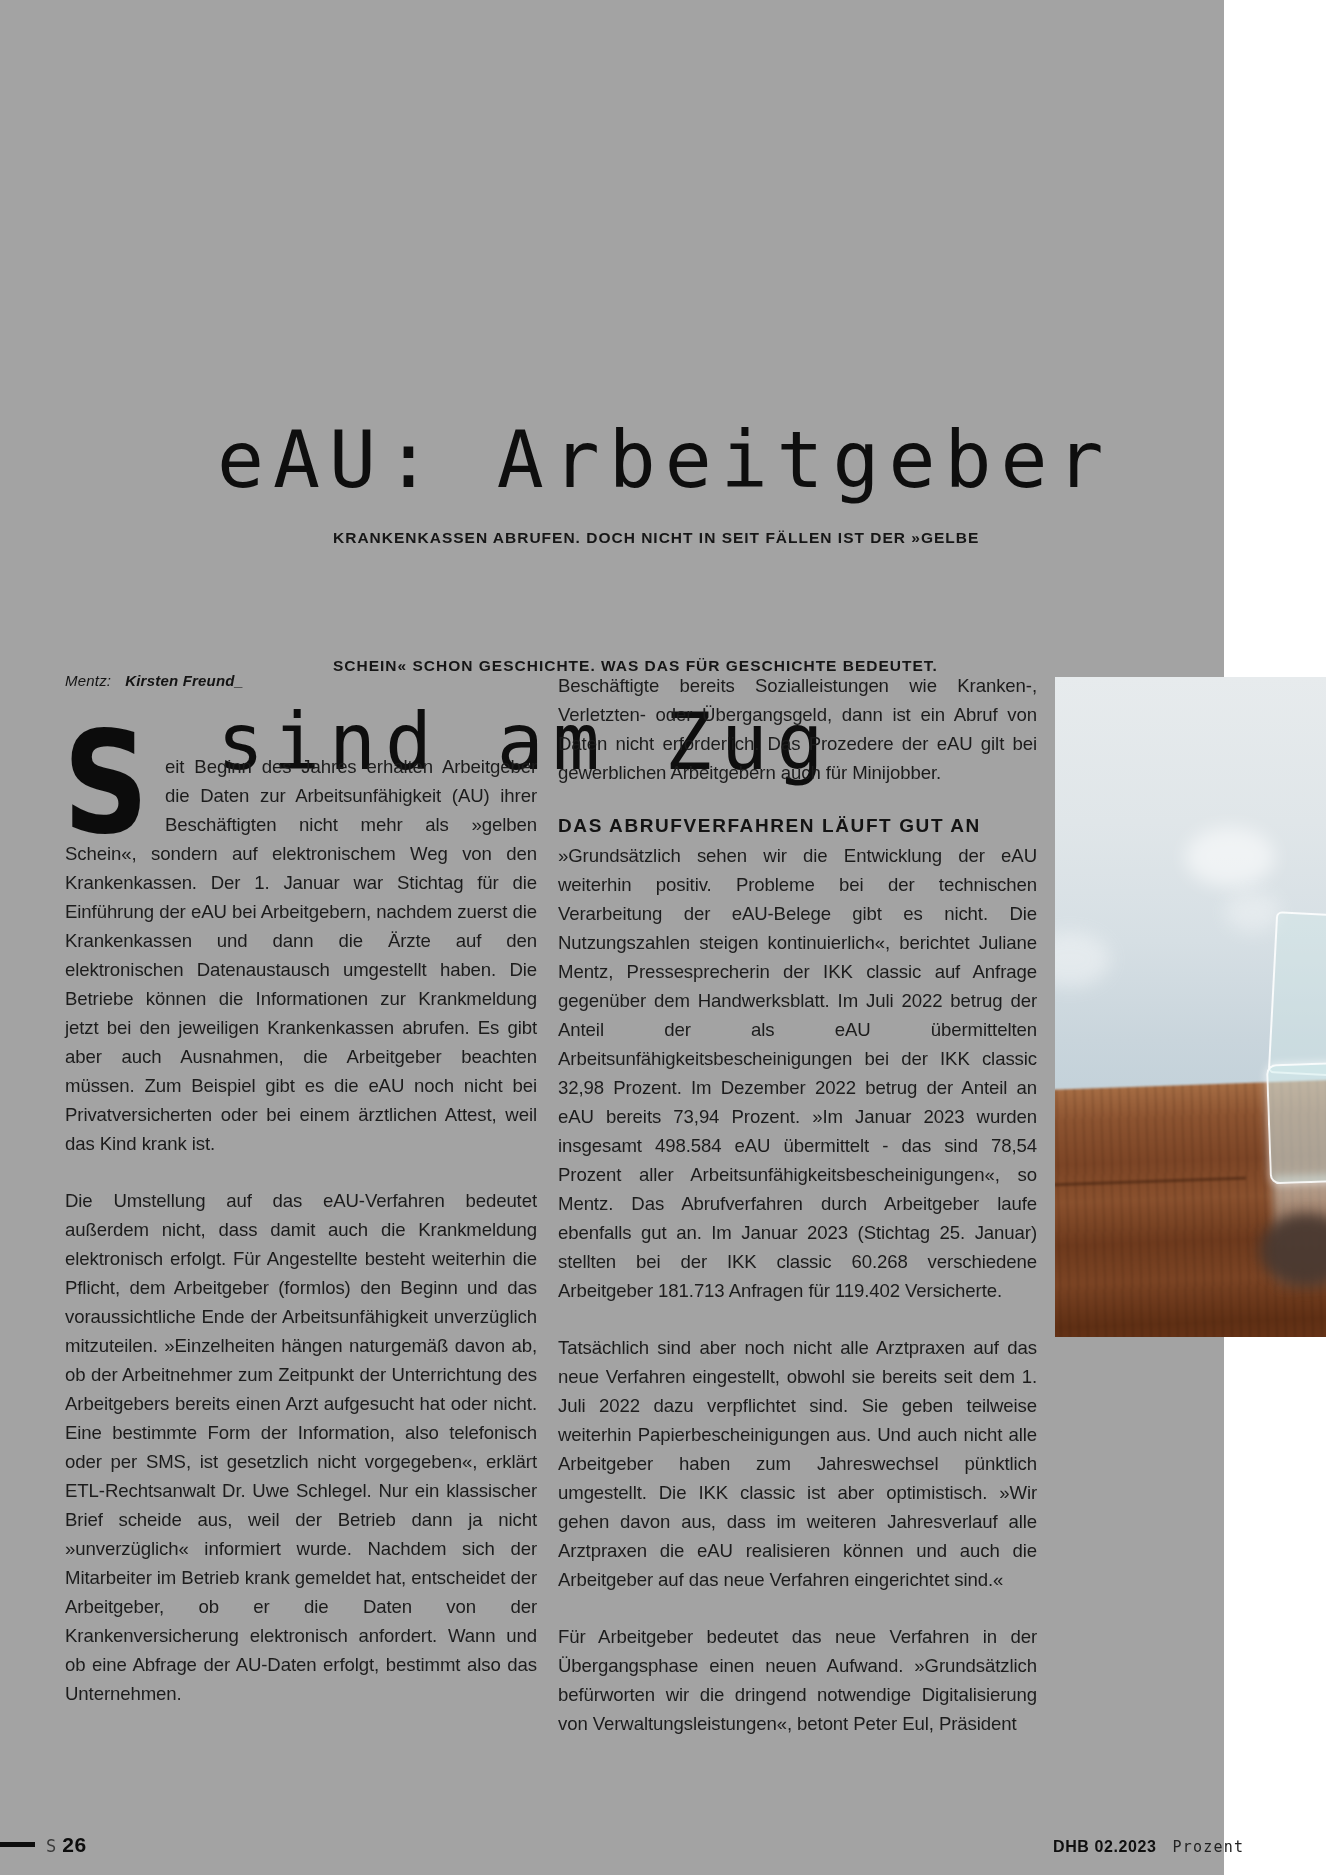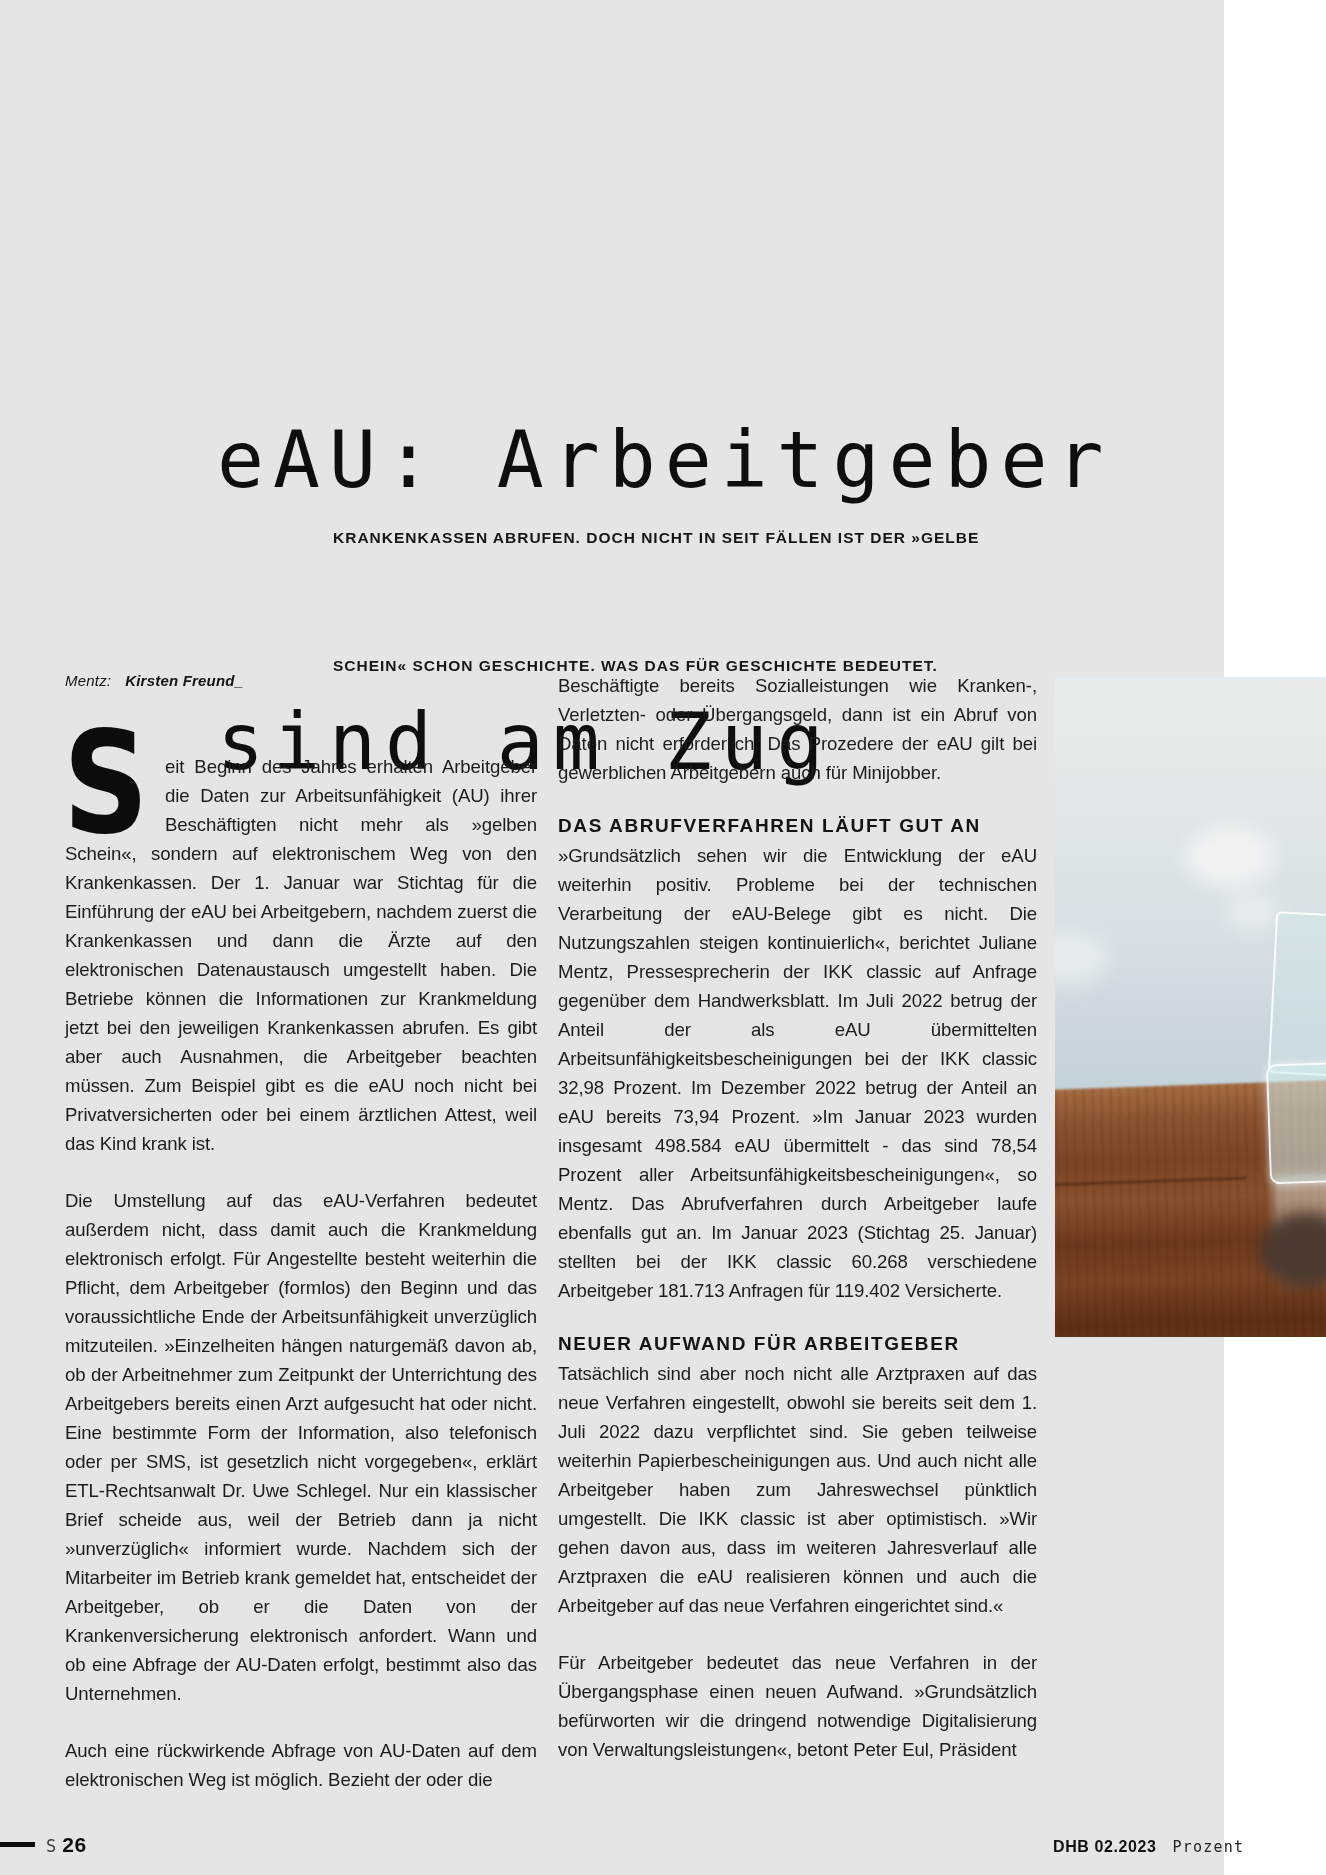--- a/index.html
+++ b/index.html
@@ -3,21 +3,21 @@
 <meta charset="utf-8">
 <style>
   html, body {
     margin: 0; padding: 0;
     width: 1326px; height: 1875px;
     background: #ffffff;
     font-family: "Liberation Sans", sans-serif;
     color: #1c1c1c;
     overflow: hidden;
   }
-  .page { position: relative; width: 1224px; height: 1875px; background: #e5e5e5; }
+  .page { position: relative; width: 1224px; height: 1875px; background: #a3a3a3; }
 
   
   .title {
     position: absolute; left: 217px; top: 225px;
     font-family: "DejaVu Sans Mono", monospace;
     font-size: 78px; line-height: 94px; letter-spacing: 9px;
     color: #0e0e0e; white-space: pre;
   }
 
   
@@ -137,28 +137,26 @@
     <div>SCHEIN« SCHON GESCHICHTE. WAS DAS FÜR GESCHICHTE BEDEUTET.</div>
   </div>
 
   <div class="byline">
     <span>Mentz:</span><span class="author">Kirsten Freund_</span>
   </div>
 
   <div class="col col-left">
     <p><span class="dropcap">S</span><span>eit Beginn des Jahres erhalten Arbeitgeber die Daten zur Arbeitsunfähigkeit (AU) ihrer Beschäftigten nicht mehr als »gelben Schein«, sondern auf elektronischem Weg von den Krankenkassen. Der 1. Januar war Stichtag für die Einführung der eAU bei Arbeitgebern, nachdem zuerst die Krankenkassen und dann die Ärzte auf den elektronischen Datenaustausch umgestellt haben. Die Betriebe können die Informationen zur Krankmeldung jetzt bei den jeweiligen Krankenkassen abrufen. Es gibt aber auch Ausnahmen, die Arbeitgeber beachten müssen. Zum Beispiel gibt es die eAU noch nicht bei Privatversicherten oder bei einem ärztlichen Attest, weil das Kind krank ist.</span></p>
     <p>Die Umstellung auf das eAU-Verfahren bedeutet außerdem nicht, dass damit auch die Krankmeldung elektronisch erfolgt. Für Angestellte besteht weiterhin die Pflicht, dem Arbeitgeber (formlos) den Beginn und das voraussichtliche Ende der Arbeitsunfähigkeit unverzüglich mitzuteilen. »Einzelheiten hängen naturgemäß davon ab, ob der Arbeitnehmer zum Zeitpunkt der Unterrichtung des Arbeitgebers bereits einen Arzt aufgesucht hat oder nicht. Eine bestimmte Form der Information, also telefonisch oder per SMS, ist gesetzlich nicht vorgegeben«, erklärt ETL-Rechtsanwalt Dr. Uwe Schlegel. Nur ein klassischer Brief scheide aus, weil der Betrieb dann ja nicht »unverzüglich« informiert wurde. Nachdem sich der Mitarbeiter im Betrieb krank gemeldet hat, entscheidet der Arbeitgeber, ob er die Daten von der Krankenversicherung elektronisch anfordert. Wann und ob eine Abfrage der AU-Daten erfolgt, bestimmt also das Unternehmen.</p>
-    <p>Auch eine rückwirkende Abfrage von AU-Daten auf dem elektronischen Weg ist möglich. Bezieht der oder die</p>
   </div>
 
   <div class="col col-right">
     <p>Beschäftigte bereits Sozialleistungen wie Kranken-, Verletzten- oder Übergangsgeld, dann ist ein Abruf von Daten nicht erforderlich. Das Prozedere der eAU gilt bei gewerblichen Arbeitgebern auch für Minijobber.</p>
     <h3 class="runhead">DAS ABRUFVERFAHREN LÄUFT GUT AN</h3>
     <p>»Grundsätzlich sehen wir die Entwicklung der eAU weiterhin positiv. Probleme bei der technischen Verarbeitung der eAU-Belege gibt es nicht. Die Nutzungszahlen steigen kontinuierlich«, berichtet Juliane Mentz, Pressesprecherin der IKK classic auf Anfrage gegenüber dem Handwerksblatt. Im Juli 2022 betrug der Anteil der als eAU übermittelten Arbeitsunfähigkeitsbescheinigungen bei der IKK classic 32,98 Prozent. Im Dezember 2022 betrug der Anteil an eAU bereits 73,94 Prozent. »Im Januar 2023 wurden insgesamt 498.584 eAU übermittelt - das sind 78,54 Prozent aller Arbeitsunfähigkeitsbescheinigungen«, so Mentz. Das Abrufverfahren durch Arbeitgeber laufe ebenfalls gut an. Im Januar 2023 (Stichtag 25. Januar) stellten bei der IKK classic 60.268 verschiedene Arbeitgeber 181.713 Anfragen für 119.402 Versicherte.</p>
-    <h3 class="runhead">NEUER AUFWAND FÜR ARBEITGEBER</h3>
     <p>Tatsächlich sind aber noch nicht alle Arztpraxen auf das neue Verfahren eingestellt, obwohl sie bereits seit dem 1. Juli 2022 dazu verpflichtet sind. Sie geben teilweise weiterhin Papierbescheinigungen aus. Und auch nicht alle Arbeitgeber haben zum Jahreswechsel pünktlich umgestellt. Die IKK classic ist aber optimistisch. »Wir gehen davon aus, dass im weiteren Jahresverlauf alle Arztpraxen die eAU realisieren können und auch die Arbeitgeber auf das neue Verfahren eingerichtet sind.«</p>
     <p>Für Arbeitgeber bedeutet das neue Verfahren in der Übergangsphase einen neuen Aufwand. »Grundsätzlich befürworten wir die dringend notwendige Digitalisierung von Verwaltungsleistungen«, betont Peter Eul, Präsident</p>
   </div>
 
   <div class="photo">
     <div class="bokeh b1"></div>
     <div class="bokeh b2"></div>
     <div class="bokeh b3"></div>
     <div class="wood"></div>
     <div class="crack"></div>

